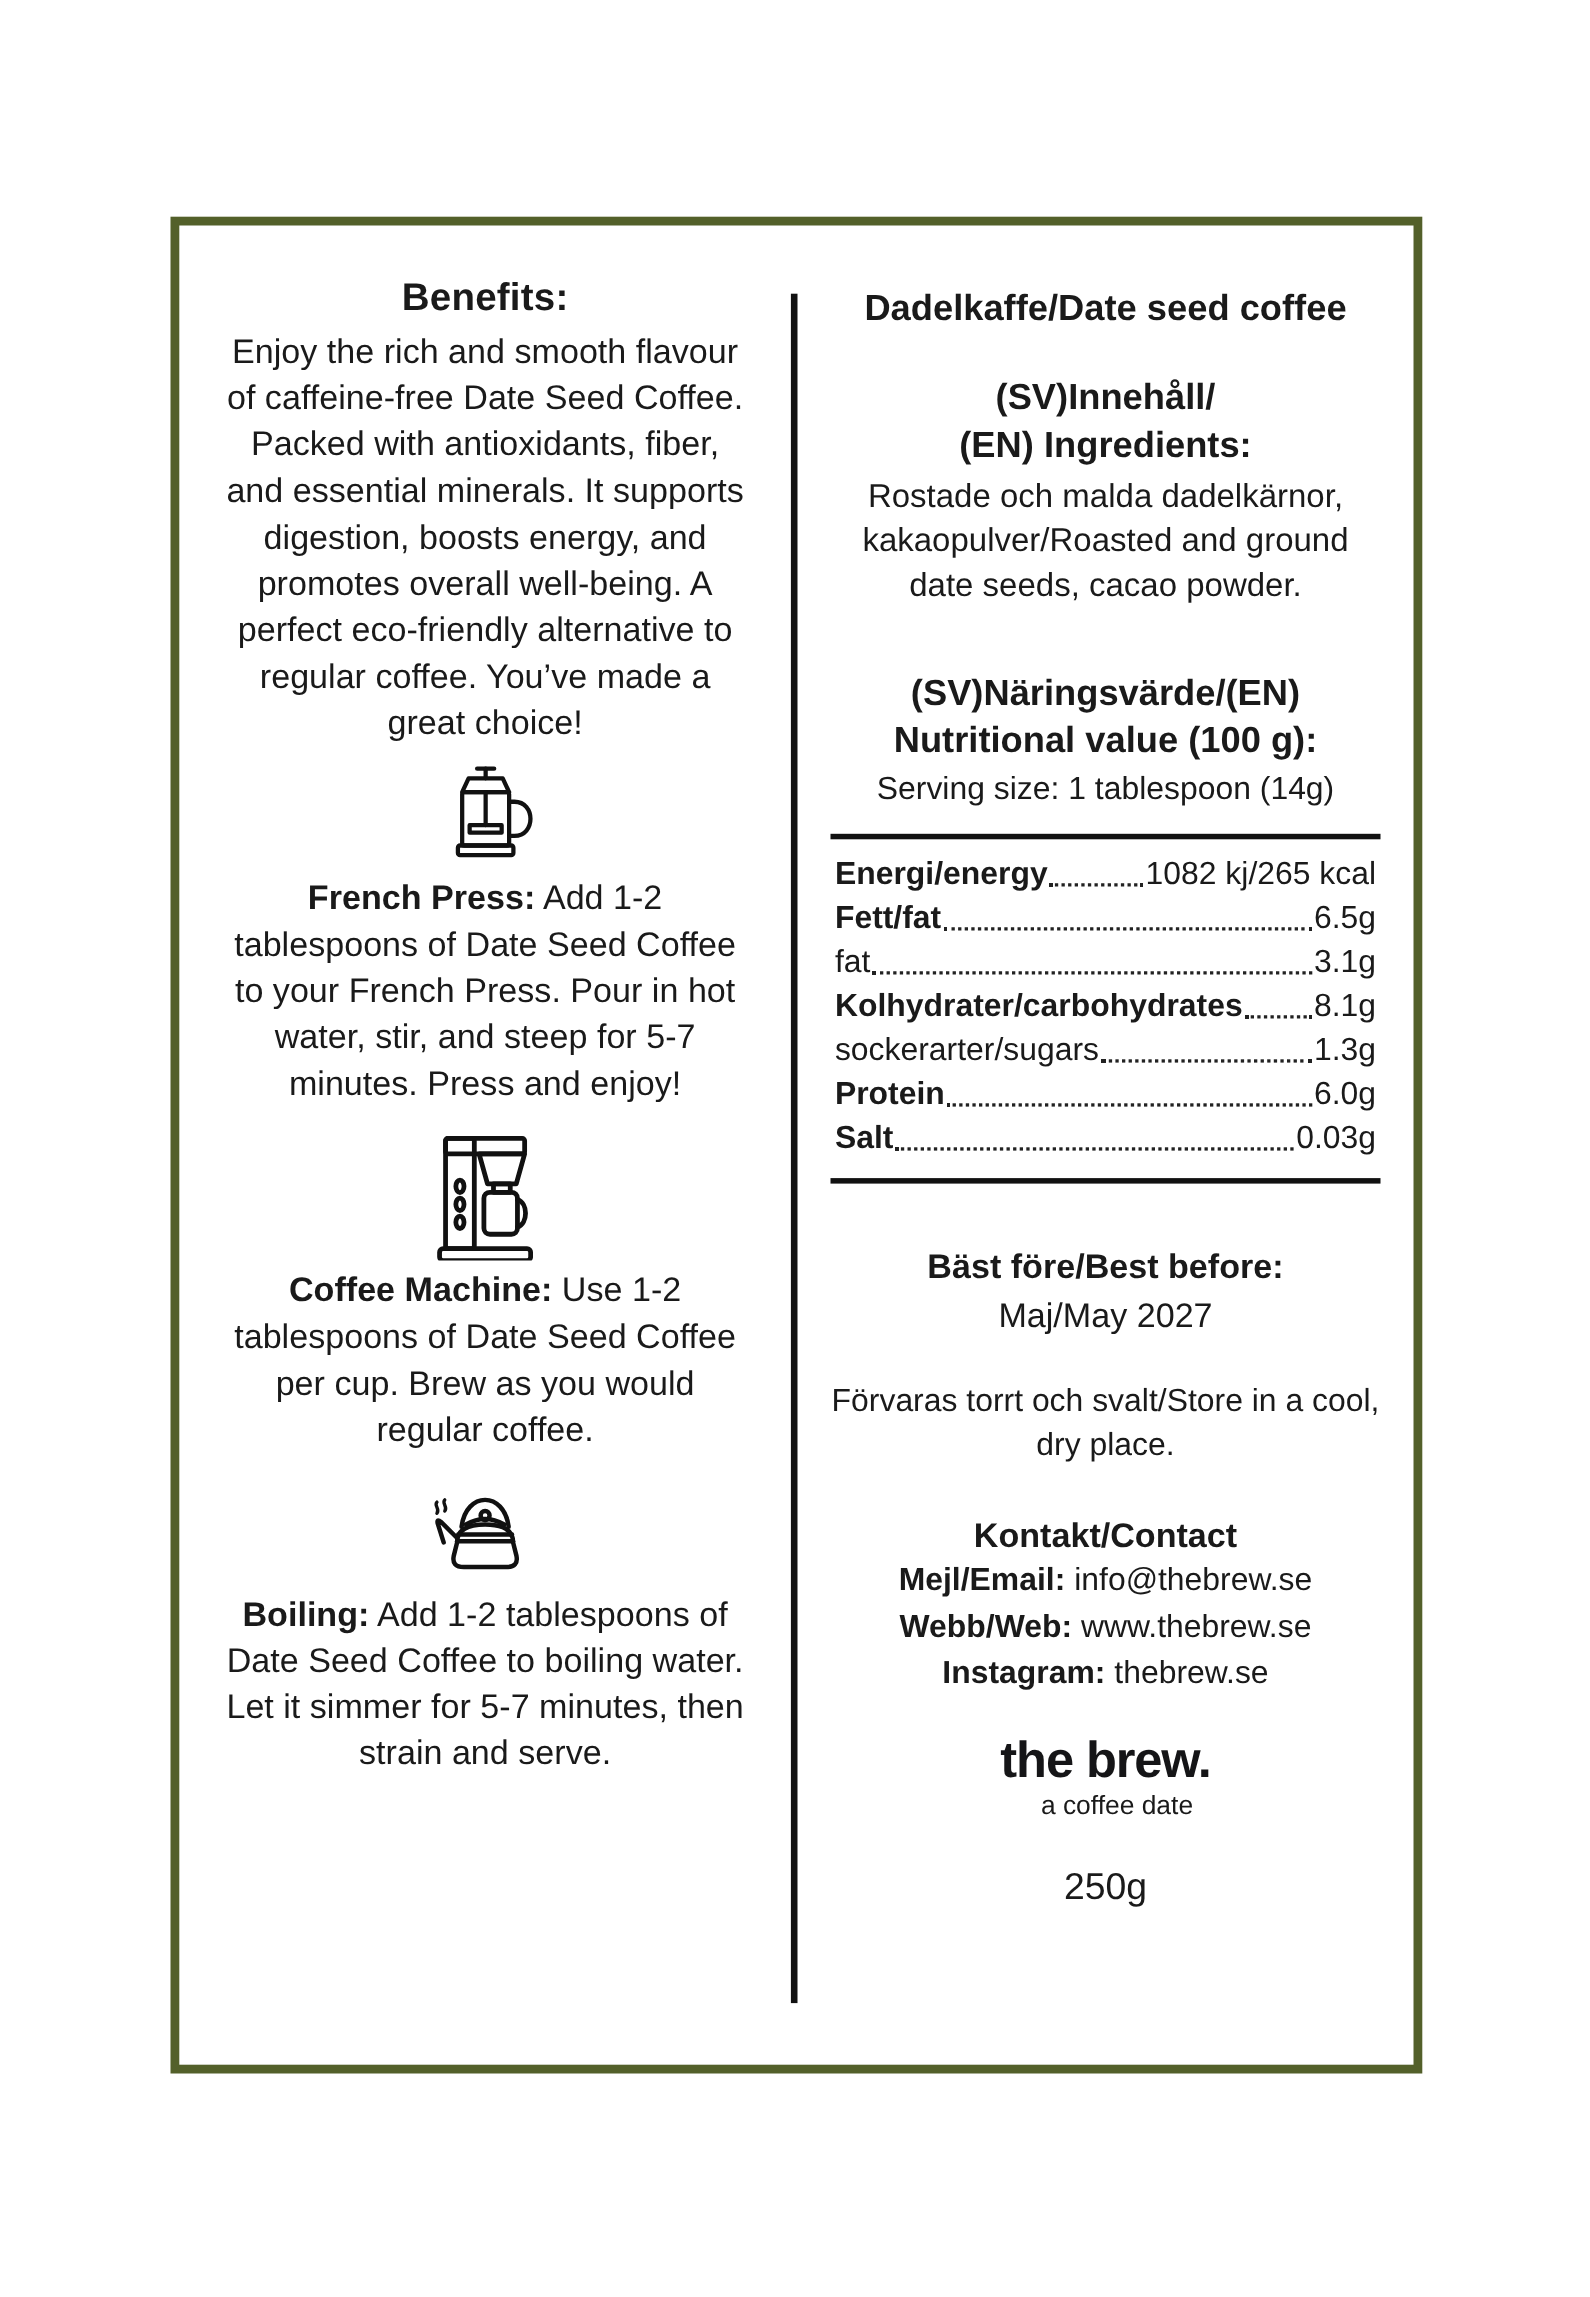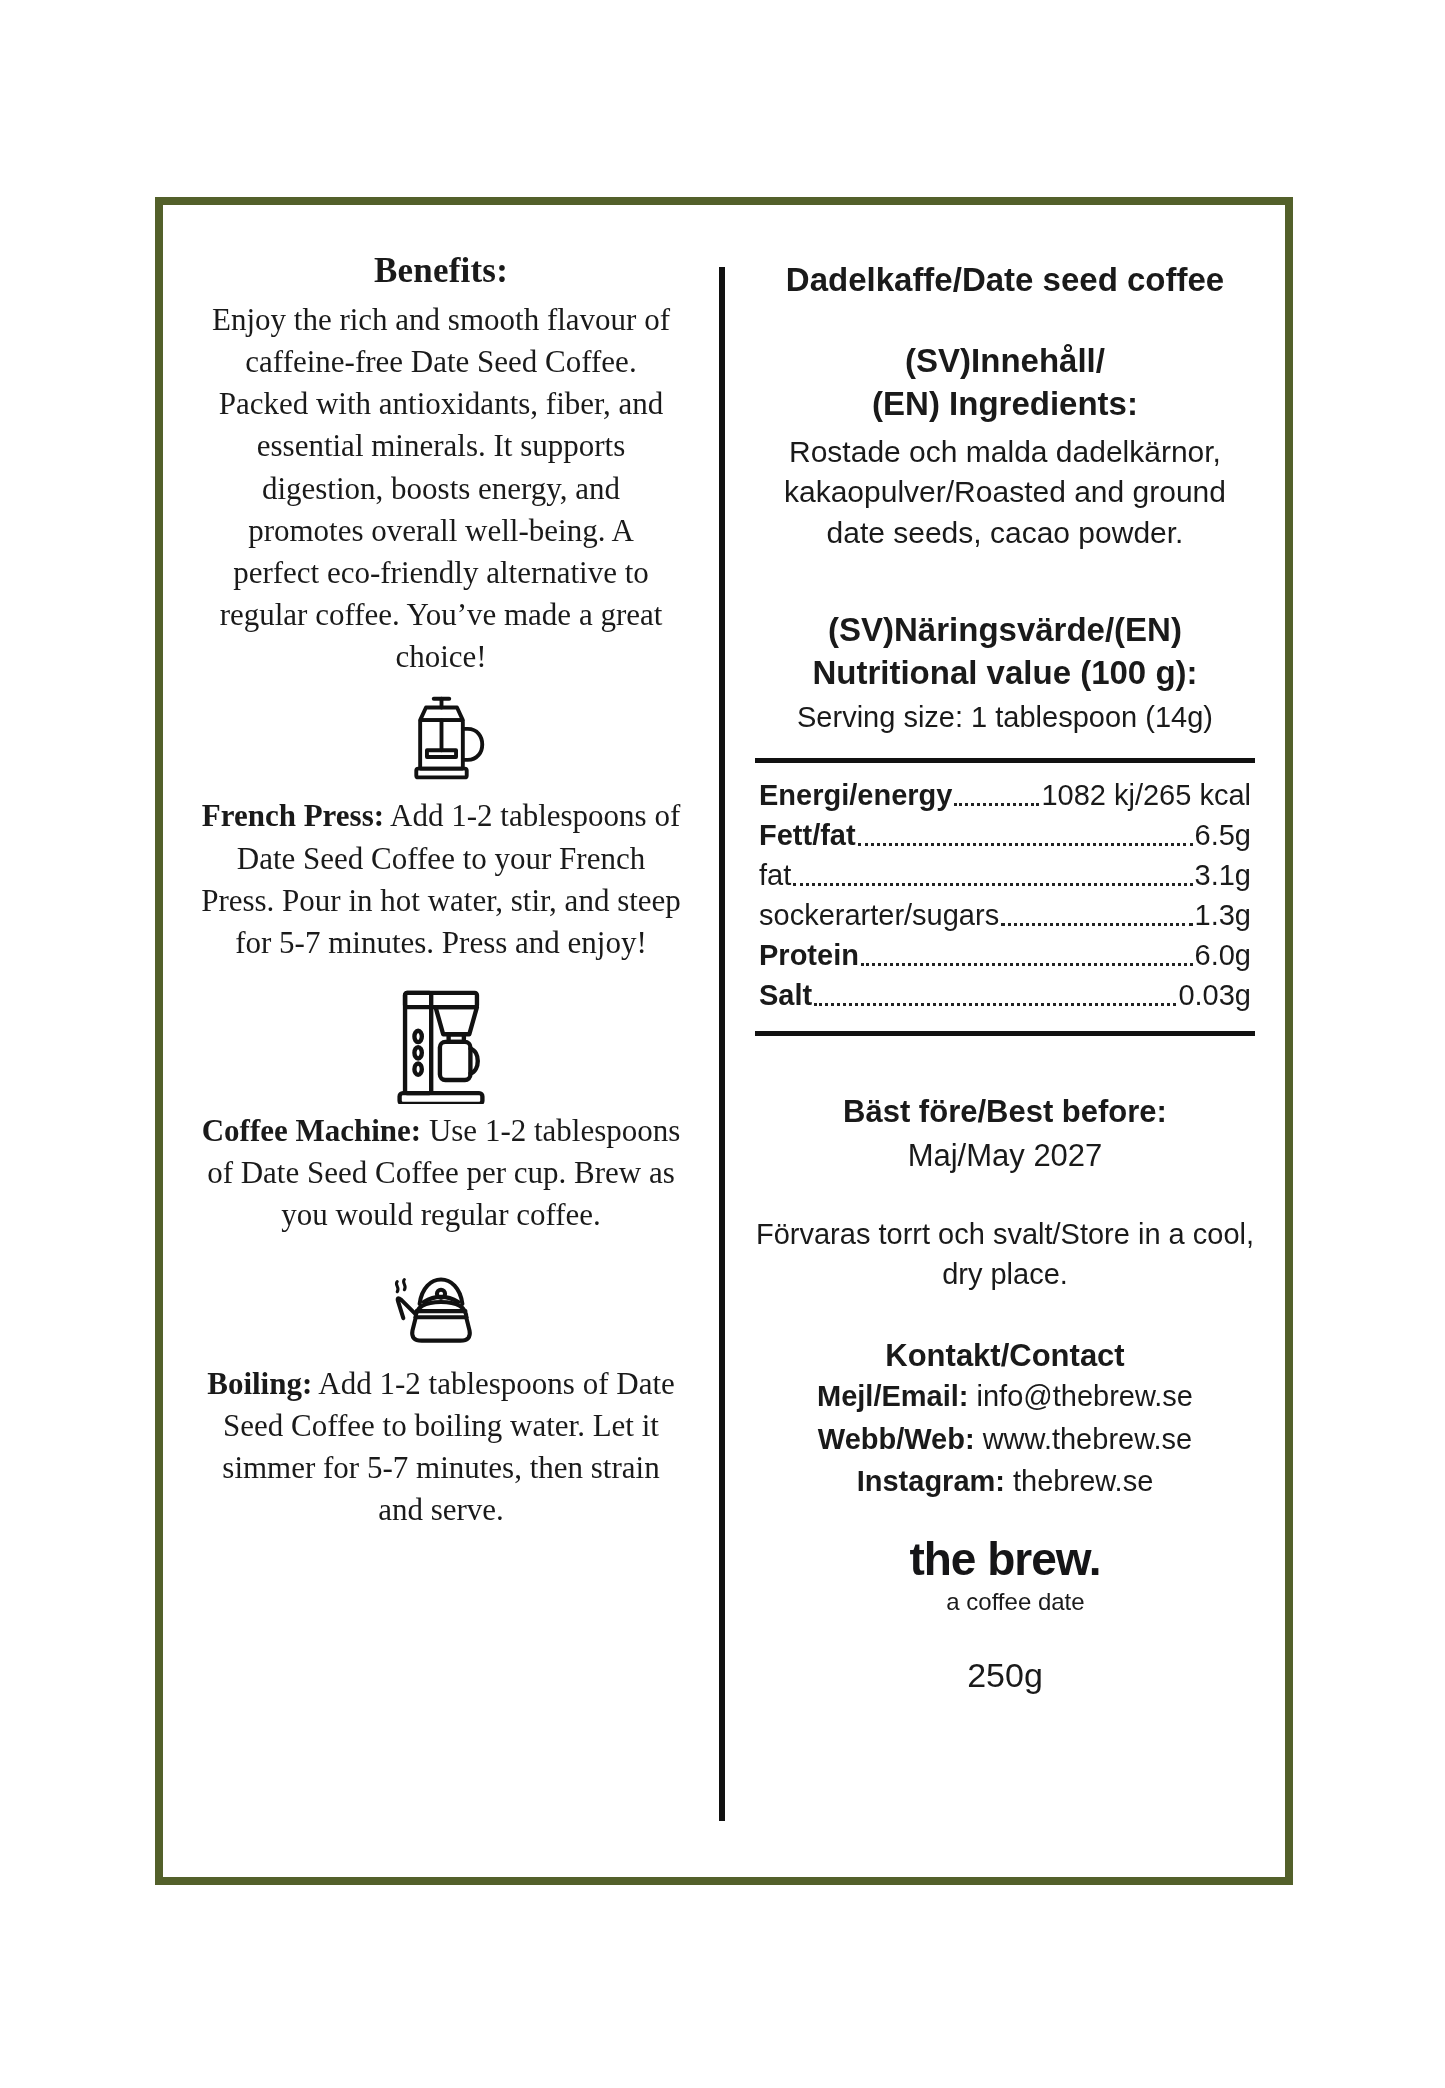--- a/index.html
+++ b/index.html
@@ -10,21 +10,21 @@
     color: #1a1a1a;
   }
   .card {
     position: absolute; left: 155px; top: 197px;
     width: 1138px; height: 1688px;
     border: 8px solid #53602a;
     background: #ffffff;
     display: flex; align-items: stretch;
   }
   .col { height: 100%; }
-  .col.left  { width: 556px; padding: 46px 34px 0; text-align: center; font-family: Liberation Serif, serif; }
+  .col.left  { width: 556px; padding: 46px 34px 0; text-align: center; }
   .divider   { width: 6px; background: #111; margin: 62px 0 56px; flex: 0 0 auto; }
   .col.right { flex: 1; padding: 54px 26px 0; text-align: center; }
 
   h2.sec { font-size: 35px; font-weight: 700; margin: 0 0 8px; letter-spacing: 0.2px; }
   .benefits-text {
     font-size: 31px; line-height: 1.36; margin: 0 auto; max-width: 474px;
   }
   .brewing-heading { margin-top: 64px; margin-bottom: 0; }
   .icon-wrap { margin-top: 14px; line-height: 0; }
   .icon-wrap svg { display: inline-block; }
@@ -150,20 +150,25 @@
         <span class="nlabel bold">Fett/fat</span>
         <span class="dots"></span>
         <span class="nvalue">6.5g</span>
       </div>
       <div class="nrow">
         <span class="nlabel">fat</span>
         <span class="dots"></span>
         <span class="nvalue">3.1g</span>
       </div>
       <div class="nrow">
+        <span class="nlabel bold">Kolhydrater/carbohydrates</span>
+        <span class="dots"></span>
+        <span class="nvalue">8.1g</span>
+      </div>
+      <div class="nrow">
         <span class="nlabel">sockerarter/sugars</span>
         <span class="dots"></span>
         <span class="nvalue">1.3g</span>
       </div>
       <div class="nrow">
         <span class="nlabel bold">Protein</span>
         <span class="dots"></span>
         <span class="nvalue">6.0g</span>
       </div>
       <div class="nrow">

